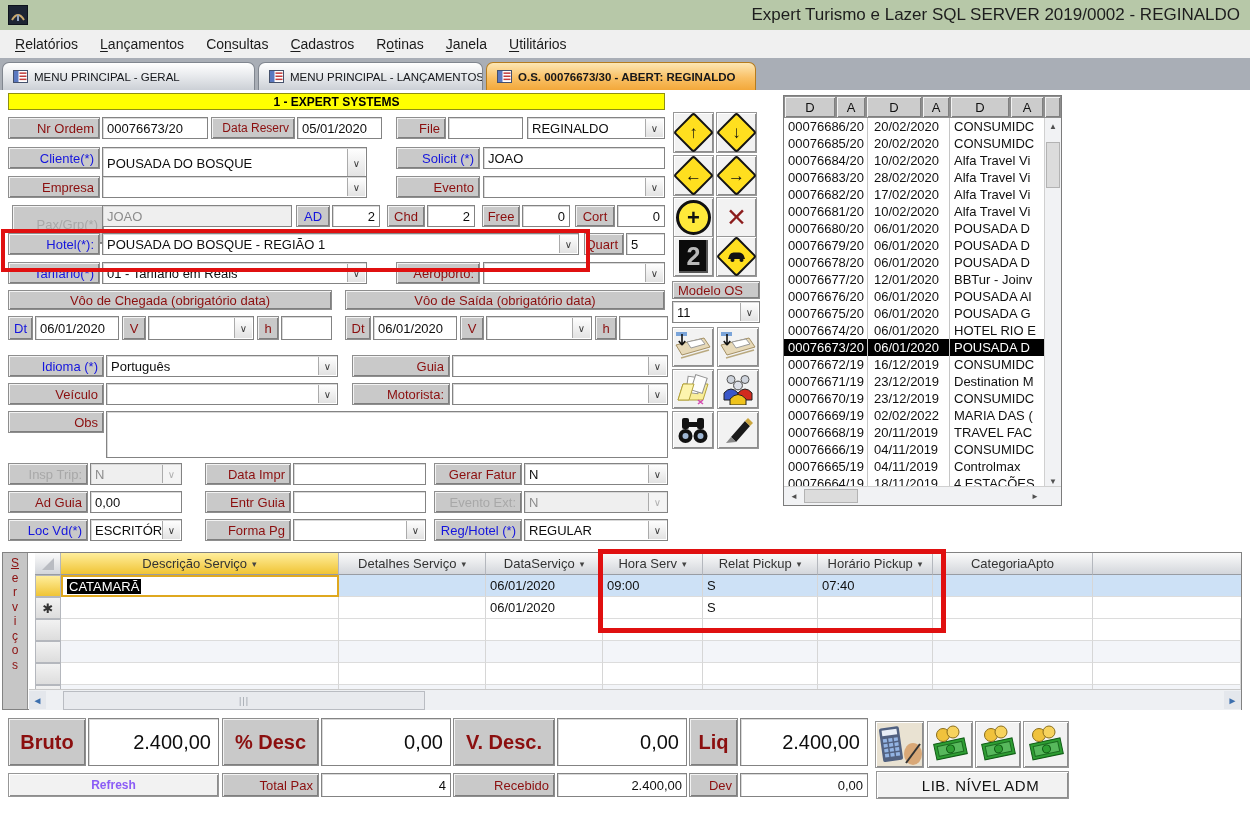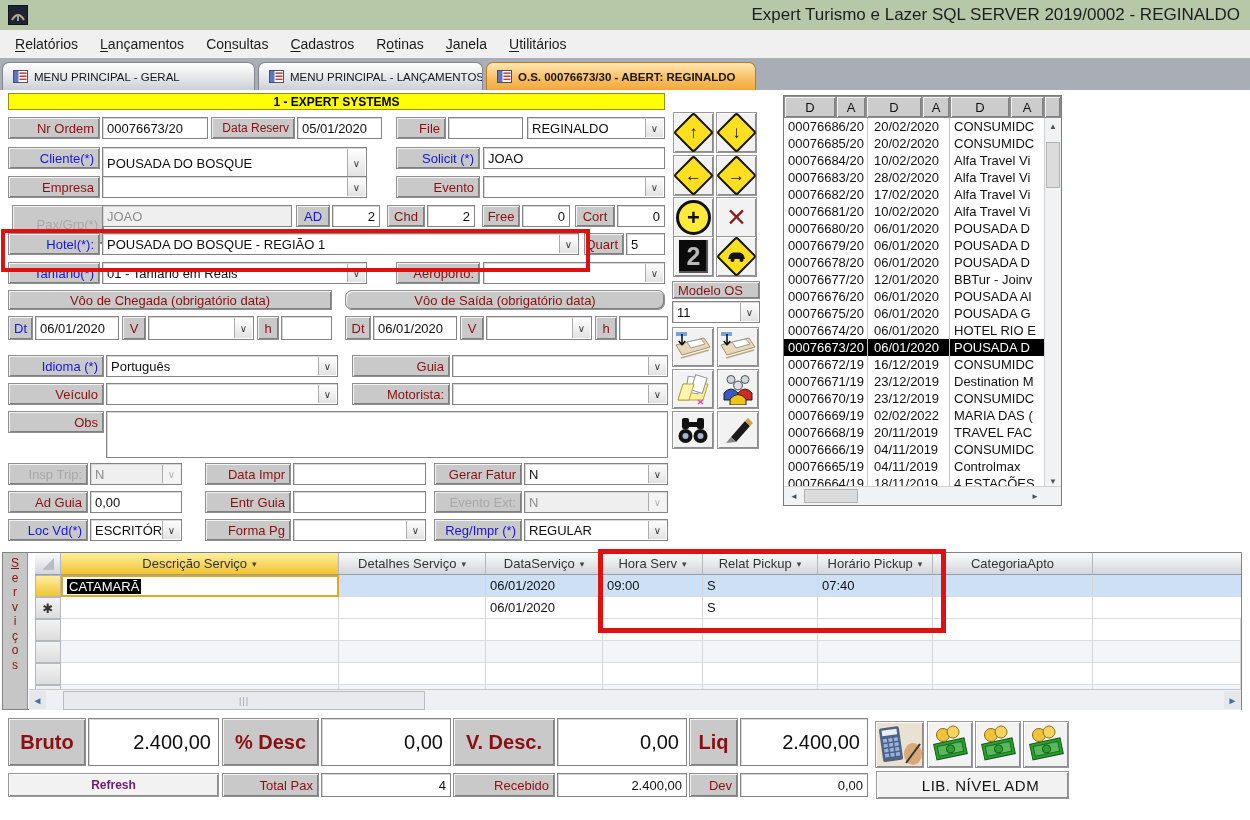--- a/index.html
+++ b/index.html
@@ -105,21 +105,21 @@
   .gsbthumb{position:absolute;left:34px;top:1px;width:360px;height:17px;background:#e8eaee;border:1px solid #b9bcc2;
             display:flex;align-items:center;justify-content:center;color:#9aa0a8;font-size:9px;letter-spacing:1px;}
 
   
   .redrect{position:absolute;border:4px solid #e01010;background:transparent;pointer-events:none;z-index:60;}
 
   
   .biglbl{font-size:20px;font-weight:bold;justify-content:center;}
   .bigval{font-size:20px;justify-content:flex-end;padding-right:7px;}
   .smlval{font-size:13px;justify-content:flex-end;}
-  #refreshbtn{font-size:12px;font-weight:bold;color:#701a75;}
+  #refreshbtn{font-size:12px;font-weight:bold;color:#8b5cf6;}
   #libbtn{font-size:15px;color:#111;letter-spacing:0.5px;}
   .iconbtn svg{display:block;}
 </style>
 </head>
 <body>
 
 <div id="stage">
 
   <div id="titlebar" class="abs">
     <div id="applogo" class="abs">
@@ -222,21 +222,21 @@
   <div class="fld" style="left:626px;top:233px;width:39px;height:22px;">5</div>
 
   <div class="lbl blue" style="left:8px;top:262px;width:92px;height:22px;">Tarifário(*)</div>
   <div class="fld combo" style="left:102px;top:262px;width:265px;height:22px;">01 - Tarifário em Reais<div class="carrow">∨</div></div>
   <div class="lbl" style="left:396px;top:262px;width:84px;height:22px;">Aeroporto:</div>
   <div class="fld combo" style="left:483px;top:262px;width:182px;height:22px;">
       <div class="carrow">∨</div>
     </div>
 
   <div class="hdrbar" style="left:8px;top:290px;width:324px;height:20px;">Vôo de Chegada (obrigatório data)</div>
-  <div class="hdrbar" style="left:345px;top:290px;width:320px;height:20px;border-radius:7px;">Vôo de Saída (obrigatório data)</div>
+  <div class="hdrbar" style="left:345px;top:290px;width:320px;height:20px;">Vôo de Saída (obrigatório data)</div>
 
   <div class="lbl blue ctr" style="left:8px;top:316px;width:25px;height:24px;">Dt</div>
   <div class="fld" style="left:35px;top:316px;width:84px;height:24px;">06/01/2020</div>
   <div class="lbl ctr" style="left:122px;top:316px;width:24px;height:24px;">V</div>
   <div class="fld combo" style="left:148px;top:316px;width:106px;height:24px;">
       <div class="carrow">∨</div>
     </div>
   <div class="lbl ctr" style="left:257px;top:316px;width:22px;height:24px;">h</div>
   <div class="fld" style="left:281px;top:316px;width:51px;height:24px;"></div>
 
@@ -281,21 +281,21 @@
   <div class="fld" style="left:293px;top:491px;width:133px;height:22px;"></div>
   <div class="lbl dis" style="left:434px;top:491px;width:88px;height:22px;">Evento Ext:</div>
   <div class="fld combo dis" style="left:524px;top:491px;width:144px;height:22px;">N<div class="carrow">∨</div></div>
 
   <div class="lbl blue" style="left:8px;top:519px;width:80px;height:22px;">Loc Vd(*)</div>
   <div class="fld combo" style="left:90px;top:519px;width:92px;height:22px;">ESCRITÓR<div class="carrow">∨</div></div>
   <div class="lbl" style="left:205px;top:519px;width:86px;height:22px;">Forma Pg</div>
   <div class="fld combo" style="left:293px;top:519px;width:133px;height:22px;">
       <div class="carrow">∨</div>
     </div>
-  <div class="lbl blue" style="left:434px;top:519px;width:88px;height:22px;">Reg/Impr (*)</div>
+  <div class="lbl blue" style="left:434px;top:519px;width:88px;height:22px;">Reg/Hotel (*)</div>
   <div class="fld combo" style="left:524px;top:519px;width:144px;height:22px;">REGULAR<div class="carrow">∨</div></div>
 
   <div class="btn3d" style="left:673px;top:112px;width:41px;height:41px;">
     <div class="diamond"></div>
       <span class="sarrow">↑</span>
   </div>
   <div class="btn3d" style="left:716px;top:112px;width:41px;height:41px;">
     <div class="diamond"></div>
       <span class="sarrow">↓</span>
   </div>

